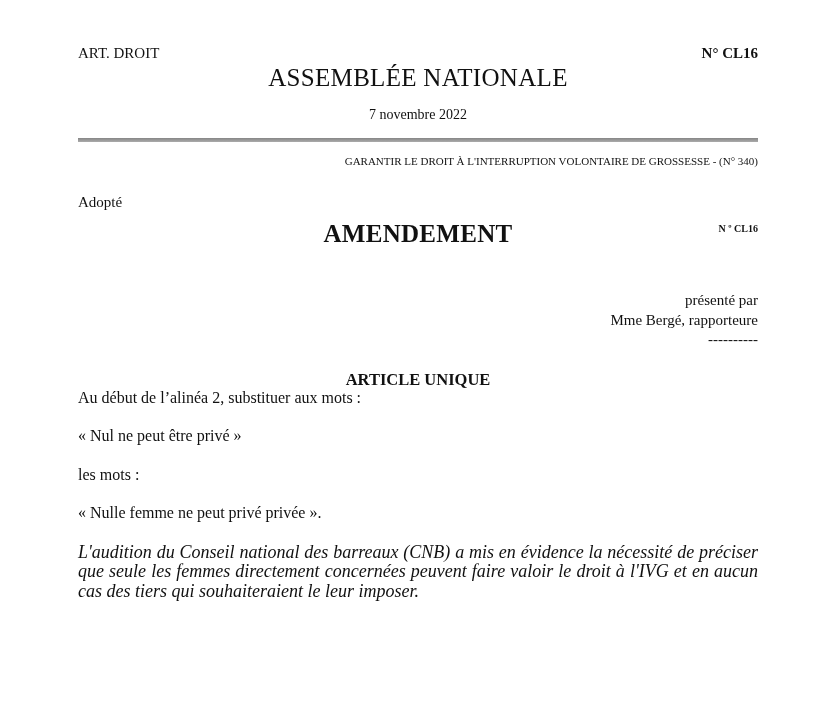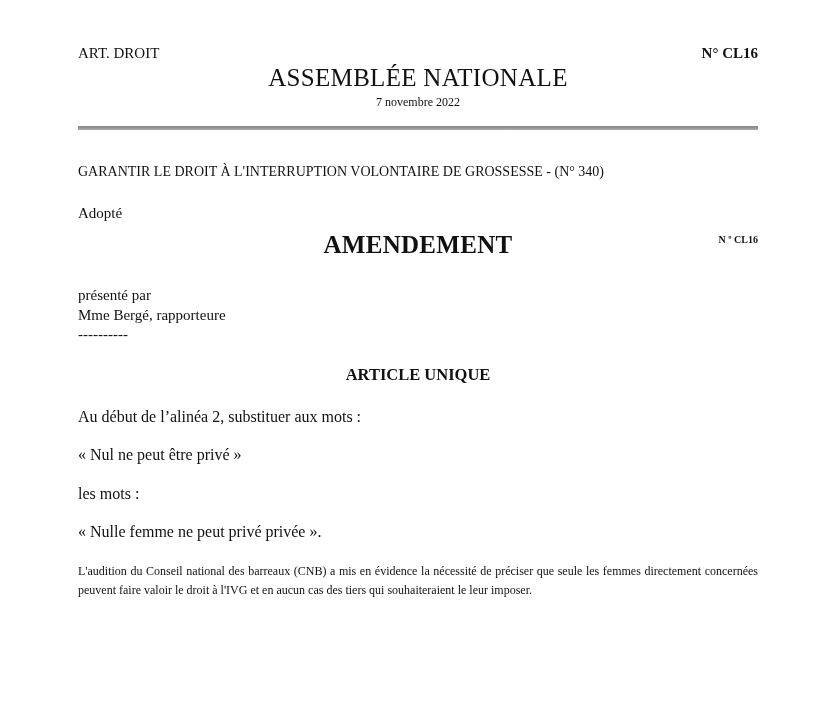--- a/index.html
+++ b/index.html
@@ -33,35 +33,35 @@
   }
   .assembly-title {
     margin: 4px 0 0 0;
     text-align: center;
     font-size: 25px;
     line-height: 26px;
     font-weight: normal;
     letter-spacing: 0.3px;
   }
   .assembly-date {
-    margin-top: 3px;
+    margin-top: 15px;
     text-align: center;
-    font-size: 12px;
+    font-size: 14px;
     line-height: 17px;
   }
   .rule {
     height: 4px;
     border: none;
     margin: 15px 0 0 0;
     background: linear-gradient(#868686, #ababab);
   }
   .bill-title {
-    margin-top: 33px;
-    text-align: left;
-    font-size: 14px;
+    margin-top: 10px;
+    text-align: right;
+    font-size: 11px;
     line-height: 18px;
   }
   .status {
     margin-top: 24px;
     font-size: 15px;
     line-height: 17px;
   }
   .amendment-row {
     position: relative;
     margin-top: 10px;
@@ -75,51 +75,51 @@
     margin: 0;
   }
   .amendment-ref {
     position: absolute;
     right: 0;
     top: 2px;
     font-weight: bold;
     font-size: 10px;
   }
   .presenter-block {
-    margin-top: 28px;
-    text-align: left;
+    margin-top: 44px;
+    text-align: right;
     font-size: 15px;
     line-height: 19.5px;
   }
   .section-heading {
     text-align: center;
     font-weight: bold;
     font-size: 16.5px;
     line-height: 18px;
     margin: 0;
   }
   .article-heading {
     margin-top: 21px;
   }
   .dispositif {
-    margin-top: 24px;
   }
   .dispositif p {
     margin: 0 0 20px 0;
     font-size: 16px;
     line-height: 18.5px;
   }
   .expose-heading {
     margin-top: 40px;
   }
   .expose-text {
     margin: 18px 0 0 0;
-    font-size: 12px;
+    font-size: 18px;
     line-height: 19.5px;
     text-align: justify;
+    font-style: italic;
   }
 </style>
 </head>
 <body>
 
 <div class="page">
 
   <div class="top-row">
     <span>ART. DROIT</span>
     <span class="ref-number-top">N° CL16</span>

